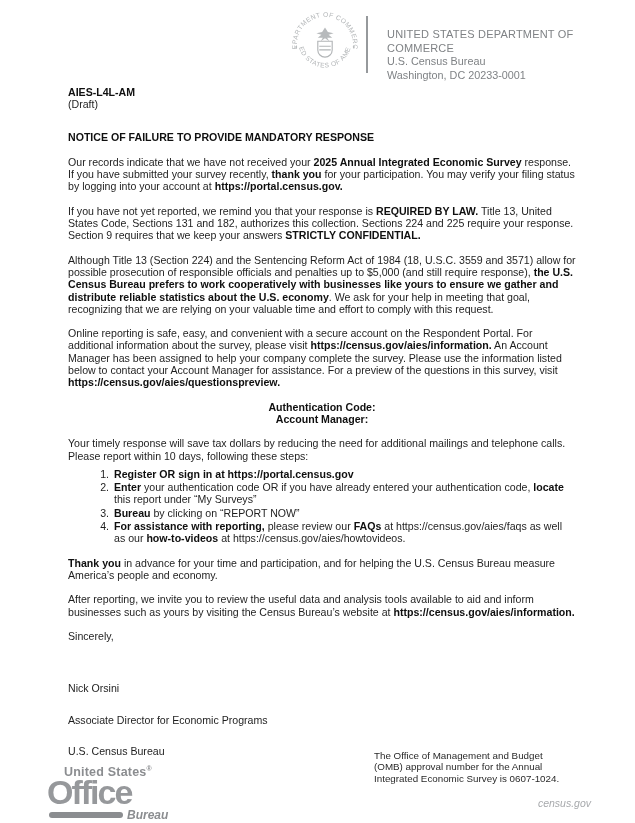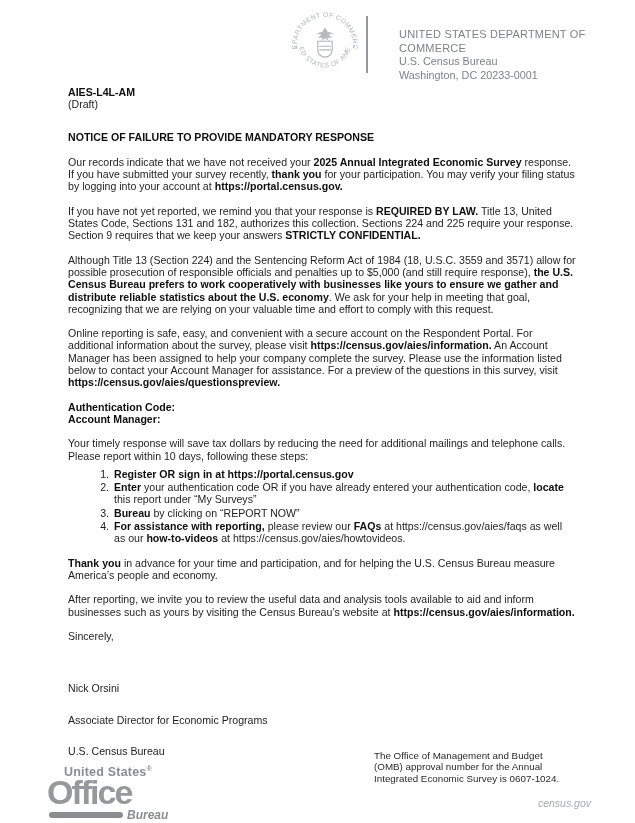--- a/index.html
+++ b/index.html
@@ -25,41 +25,41 @@
     font-size: 9.2px; letter-spacing: 0.6px;
     fill: #b2b5b7;
   }
   .seal-shape { fill: none; stroke: #b2b5b7; stroke-width: 1.6; }
   .seal-fill  { fill: #b7babc; }
   .head-divider {
     position: absolute; left: 366px; top: 16px;
     width: 2px; height: 57px; background: #96999c;
   }
   .head-text {
-    position: absolute; left: 399px; top: 28px;
+    position: absolute; left: 387px; top: 28px;
     color: #7f8285; line-height: 13.5px;
   }
   .head-line1 { font-size: 11px; letter-spacing: 0.2px; }
   .head-line2 { font-size: 10.8px; }
 
   
   .letter {
     position: absolute; left: 68px; top: 86px; width: 508px;
     color: #1e1e1e;
     font-size: 10.6px; line-height: 12.3px;
   }
   .letter b { font-weight: 700; color: #0f0f0f; }
   .form-code { font-weight: 700; color: #0f0f0f; }
   .draft { margin-bottom: 0; }
   .title {
     margin: 20px 0 13px 0;
     font-size: 10.6px; font-weight: 700; color: #0f0f0f;
   }
   .letter p { margin: 0 0 12px 0; }
-  .auth-block { margin: 0 0 12px 0; }
+  .auth-block { margin: 0 0 12px 0; text-align: center; }
   .auth-line { font-weight: 700; color: #0f0f0f; }
   p.pre-list { margin-bottom: 6px; }
   ol.steps {
     margin: 0 0 12px 0; padding-left: 44px;
   }
   ol.steps li { margin-bottom: 1px; padding-left: 2px; }
   .closing { margin-bottom: 40px !important; }
   .signature div { line-height: 12.6px; margin-top: 19px; }
 
   

